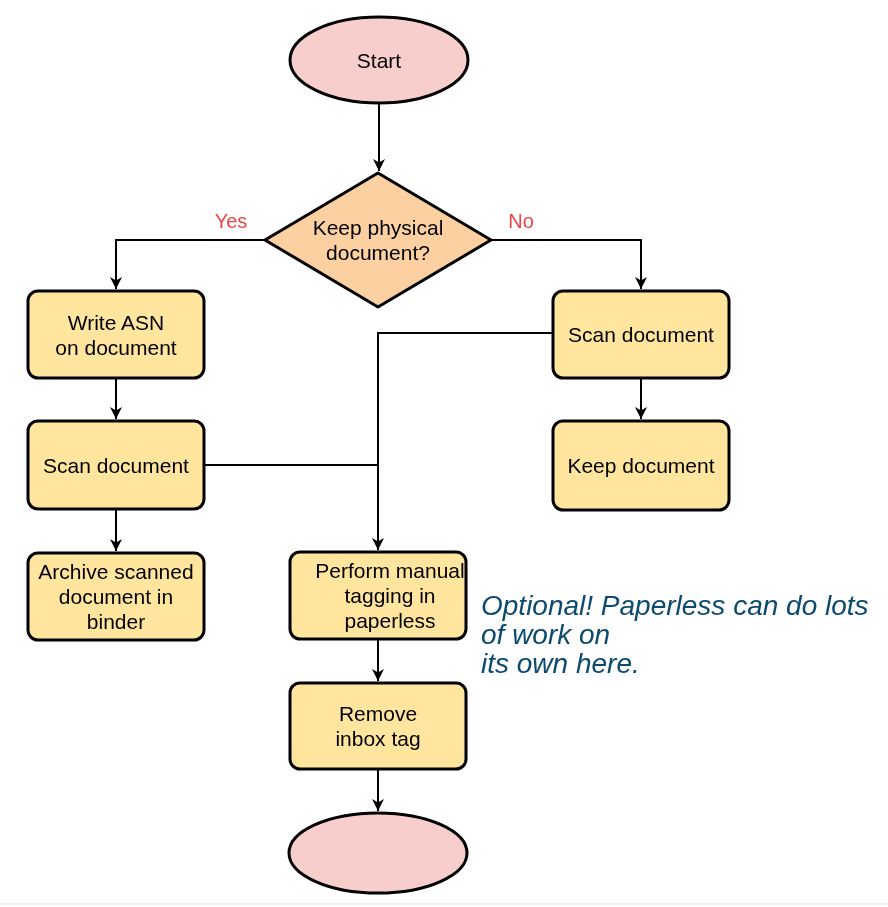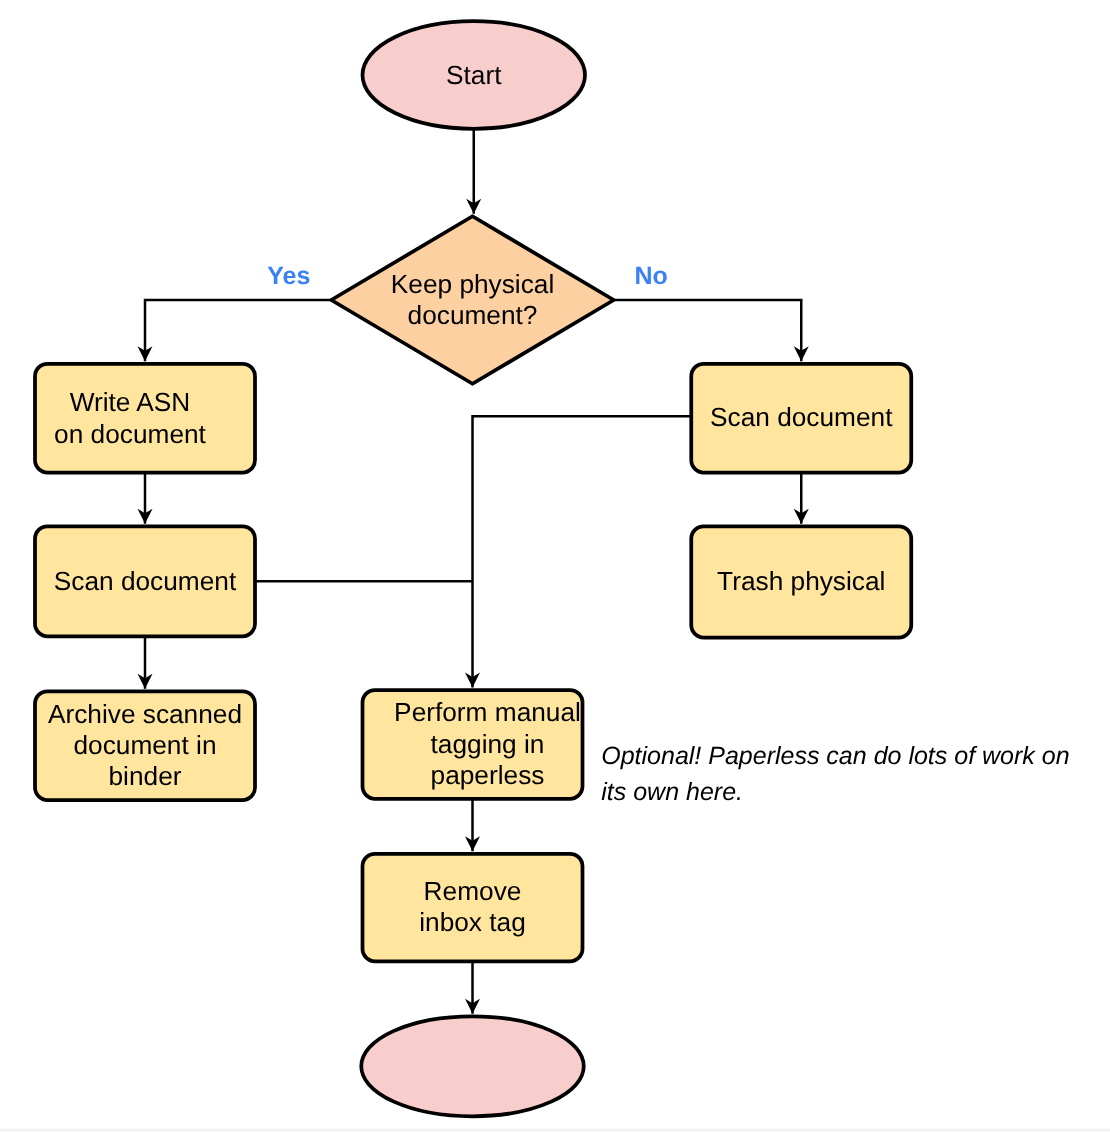--- a/index.html
+++ b/index.html
@@ -25,32 +25,31 @@
     font-size: 21px;
     line-height: 25px;
     color: #000000;
   }
   .edge-lbl {
     position: absolute;
     display: flex;
     align-items: center;
     justify-content: center;
     font-size: 20px;
-    color: #3b82f6;
-    font-weight: bold;
+    color: #ef4444;
   }
   .annotation {
     position: absolute;
     left: 481px;
     top: 591px;
     width: 406px;
-    font-size: 20px;
+    font-size: 28px;
     line-height: 29px;
     font-style: italic;
-    color: #000000;
+    color: #0c4a6e;
     white-space: pre-line;
     text-align: left;
   }
   .bottom-divider {
     position: absolute;
     left: 0; right: 0; top: 903px;
     height: 2px;
     background: #f2efef;
   }
 </style>
@@ -85,28 +84,28 @@
     <rect class="shape" x="553" y="291" width="176" height="87" rx="10" fill="#ffe59e" stroke="#000000"></rect>
     <rect class="shape" x="553" y="421" width="176" height="89" rx="10" fill="#ffe59e" stroke="#000000"></rect>
     <rect class="shape" x="290" y="552" width="176" height="87" rx="10" fill="#ffe59e" stroke="#000000"></rect>
     <rect class="shape" x="290" y="683" width="176" height="86" rx="10" fill="#ffe59e" stroke="#000000"></rect>
     <ellipse class="shape" cx="378" cy="853" rx="89" ry="40" fill="#f8cecc" stroke="#000000"></ellipse>
   </svg>
 
   <div class="lbl" style="left:289px; top:17px; width:180px; height:87px;">Start</div>
   <div class="lbl" style="left:266px; top:174px; width:224px; height:132px;">Keep physical
 document?</div>
-  <div class="lbl" style="left:16px; top:291px; width:176px; height:87px;">Write ASN
+  <div class="lbl" style="left:28px; top:291px; width:176px; height:87px;">Write ASN
 on document</div>
   <div class="lbl" style="left:28px; top:421px; width:176px; height:88px;">Scan document</div>
   <div class="lbl" style="left:28px; top:553px; width:176px; height:87px;">Archive scanned
 document in
 binder</div>
   <div class="lbl" style="left:553px; top:291px; width:176px; height:87px;">Scan document</div>
-  <div class="lbl" style="left:553px; top:421px; width:176px; height:89px;">Trash physical</div>
+  <div class="lbl" style="left:553px; top:421px; width:176px; height:89px;">Keep document</div>
   <div class="lbl" style="left:290px; top:552px; width:176px; height:87px;padding-left:24px;">Perform manual
 tagging in
 paperless</div>
   <div class="lbl" style="left:290px; top:683px; width:176px; height:86px;">Remove
 inbox tag</div>
 
   <div class="edge-lbl" style="left:196px; top:209px; width:70px; height:24px;">Yes</div>
   <div class="edge-lbl" style="left:486px; top:209px; width:70px; height:24px;">No</div>
 
   <div class="annotation">Optional! Paperless can do lots of work on

